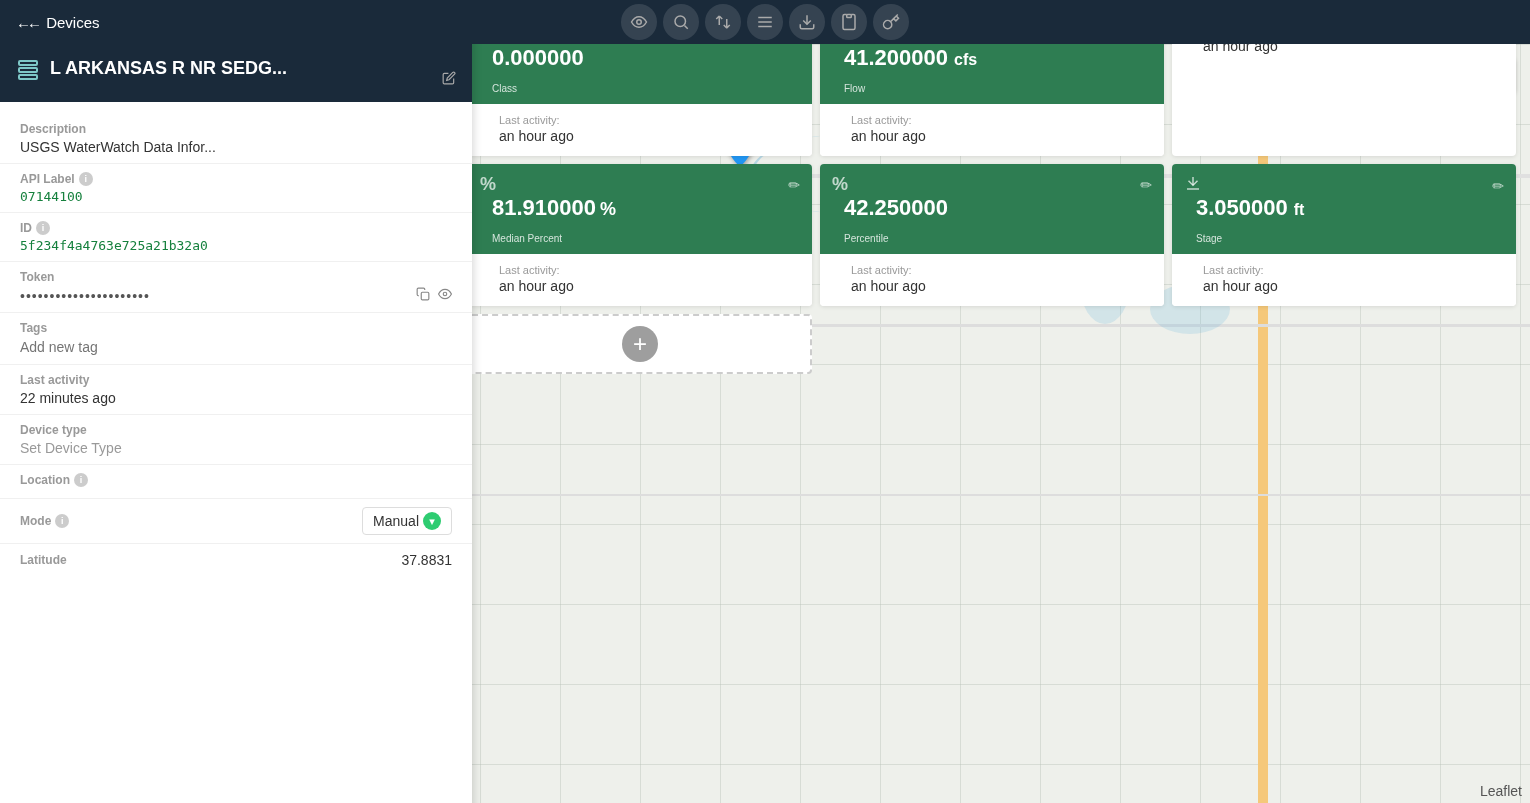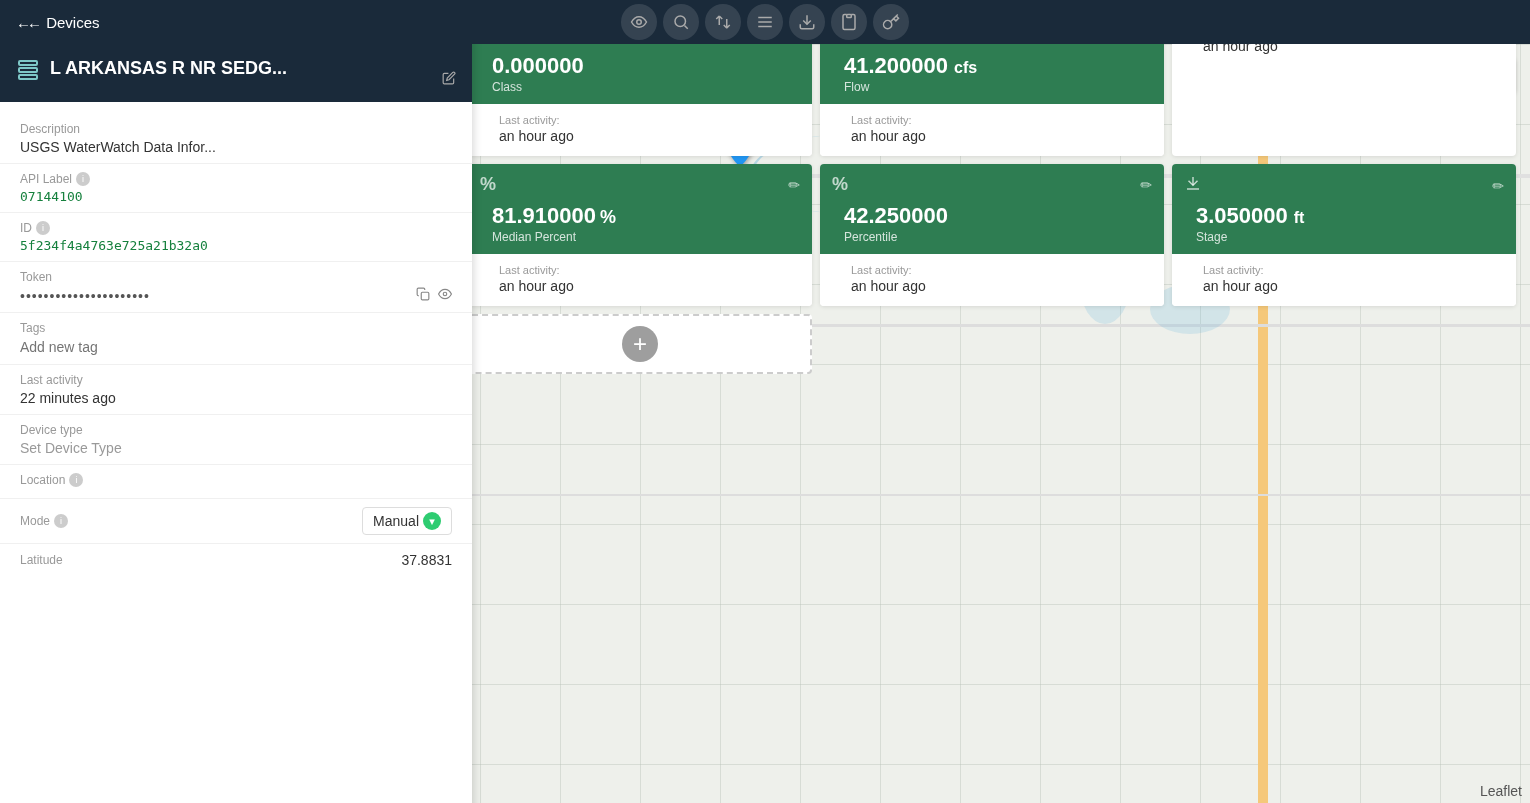--- a/index.html
+++ b/index.html
@@ -98,21 +98,21 @@
       min-height: 80px;
     }
     .panel-header-left { display: flex; align-items: flex-start; gap: 10px; }
     .panel-title { color: #fff; font-size: 18px; font-weight: 700; line-height: 1.2; margin-top: 8px; }
     .panel-edit-icon { color: #aaa; font-size: 15px; cursor: pointer; }
 
     .panel-body { padding: 12px 0; }
     .panel-field { padding: 8px 20px; border-bottom: 1px solid #f0f0f0; }
     .panel-field:last-child { border-bottom: none; }
     .field-label {
-      font-size: 12px; color: #999; font-weight: 400; margin-bottom: 3px;
+      font-size: 12px; color: #999; font-weight: 700; margin-bottom: 3px;
       display: flex; align-items: center; gap: 4px;
     }
     .field-label .info-icon {
       width: 14px; height: 14px; border-radius: 50%; background: #ccc;
       font-size: 9px; color: #fff; display: inline-flex; align-items: center; justify-content: center;
     }
     .field-value { font-size: 14px; color: #333; }
     .field-value.monospace { font-family: monospace; font-size: 13px; color: #15803d; }
     .field-value.muted { color: #999; }
     .token-row { display: flex; align-items: center; gap: 8px; }
@@ -147,21 +147,21 @@
       position: relative; min-height: 90px;
       display: flex; flex-direction: column; justify-content: flex-end;
     }
     .card-header-icons {
       position: absolute; top: 10px; left: 12px; right: 12px;
       display: flex; justify-content: space-between; align-items: center;
     }
     .card-type-icon { color: rgba(255,255,255,0.7); font-size: 18px; }
     .card-edit-icon { color: rgba(255,255,255,0.7); font-size: 14px; cursor: pointer; }
     .card-value { color: #fff; font-size: 22px; font-weight: 600; line-height: 1.1; }
-    .card-name { color: rgba(255,255,255,0.8); font-size: 12px; margin-top: 2px; }
+    .card-name { color: rgba(255,255,255,0.8); font-size: 10px; margin-top: 13px; }
     .card-footer { padding: 10px 31px 12px; background: #fff; }
     .card-last-activity-label { font-size: 11px; color: #999; margin-bottom: 2px; }
     .card-last-activity-value { font-size: 14px; color: #333; }
     .card-add {
       background: #fff; border-radius: 4px; border: 2px dashed #ccc;
       display: flex; align-items: center; justify-content: center;
       min-height: 60px;
     }
     .add-btn {
       width: 36px; height: 36px; border-radius: 50%; background: #9e9e9e;

